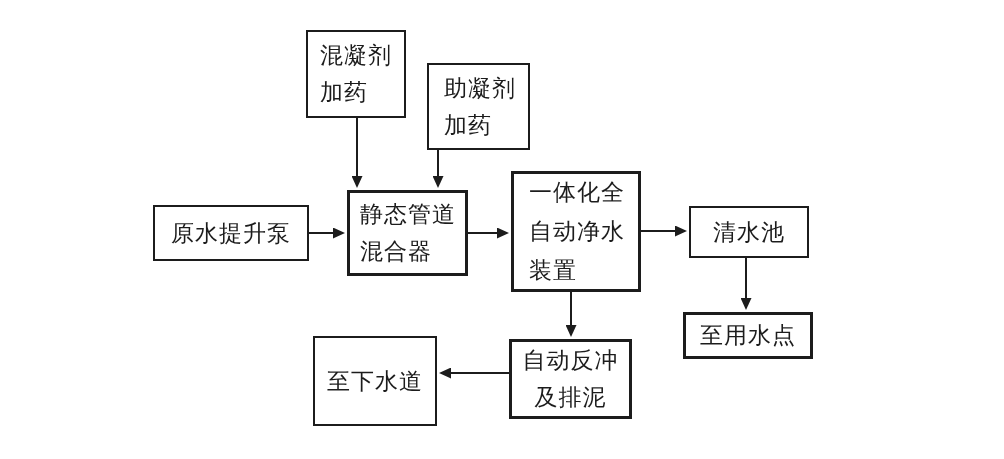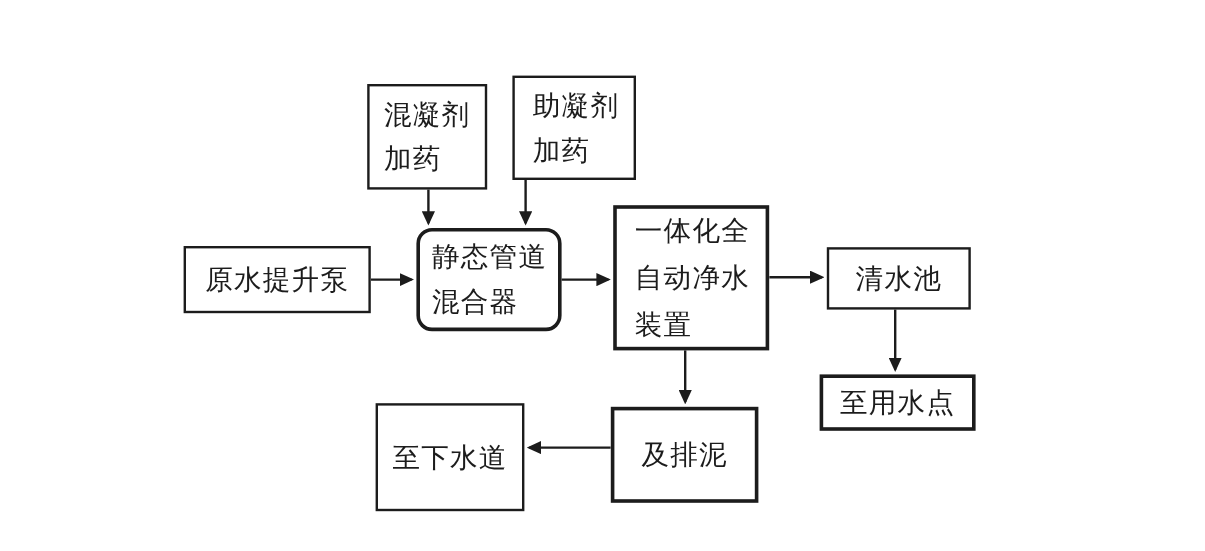--- a/index.html
+++ b/index.html
@@ -40,24 +40,24 @@
   }
   .node.align-left {
     align-items: flex-start;
   }
   .node.align-center {
     align-items: center;
     text-align: right;
   }
   .b3 { border-width: 3px; }
   
-  .n-coagulant        { left: 306px; top: 30px;  width: 100px; height: 88px;  padding-left: 12px; margin-top: 40px; }
+  .n-coagulant        { left: 306px; top: 30px;  width: 100px; height: 88px;  padding-left: 12px; }
   .n-coagulant-aid    { left: 427px; top: 31px;  width: 103px; height: 87px;  padding-left: 15px; margin-top: 32px; }
   .n-raw-pump         { left: 153px; top: 205px; width: 156px; height: 56px; }
-  .n-mixer            { left: 347px; top: 190px; width: 121px; height: 86px;  padding-left: 10px; border-radius: 13px; }
+  .n-mixer            { left: 347px; top: 190px; width: 121px; height: 86px;  padding-left: 10px; }
   .n-purifier         { left: 511px; top: 171px; width: 130px; height: 121px; padding-left: 15px; justify-content: space-between; }
   .n-clear-tank       { left: 689px; top: 206px; width: 120px; height: 52px; }
   .n-use-point        { left: 683px; top: 312px; width: 130px; height: 47px; }
   .n-backwash         { left: 509px; top: 339px; width: 123px; height: 80px; }
   .n-sewer            { left: 313px; top: 336px; width: 124px; height: 90px; }
 </style>
 </head>
 <body>
 
 <div class="canvas">
@@ -105,20 +105,21 @@
 
   <div class="node align-center n-clear-tank">
     <div class="ln">清水池</div>
   </div>
 
   <div class="node align-center b3 n-use-point">
     <div class="ln">至用水点</div>
   </div>
 
   <div class="node align-center b3 n-backwash">
+    <div class="ln">自动反冲</div>
     <div class="ln">及排泥</div>
   </div>
 
   <div class="node align-center n-sewer">
     <div class="ln">至下水道</div>
   </div>
 
 </div>
 
 </body></html>

